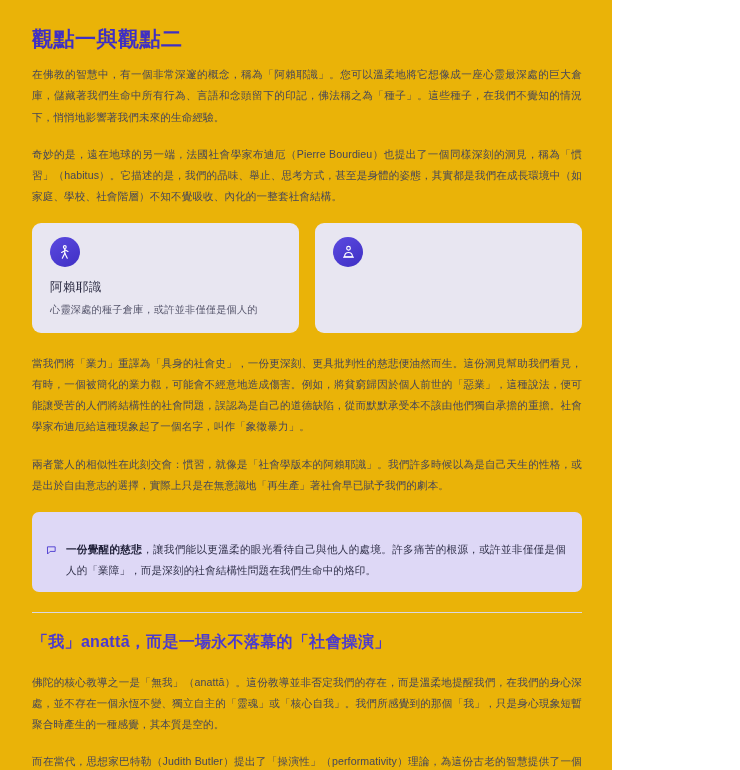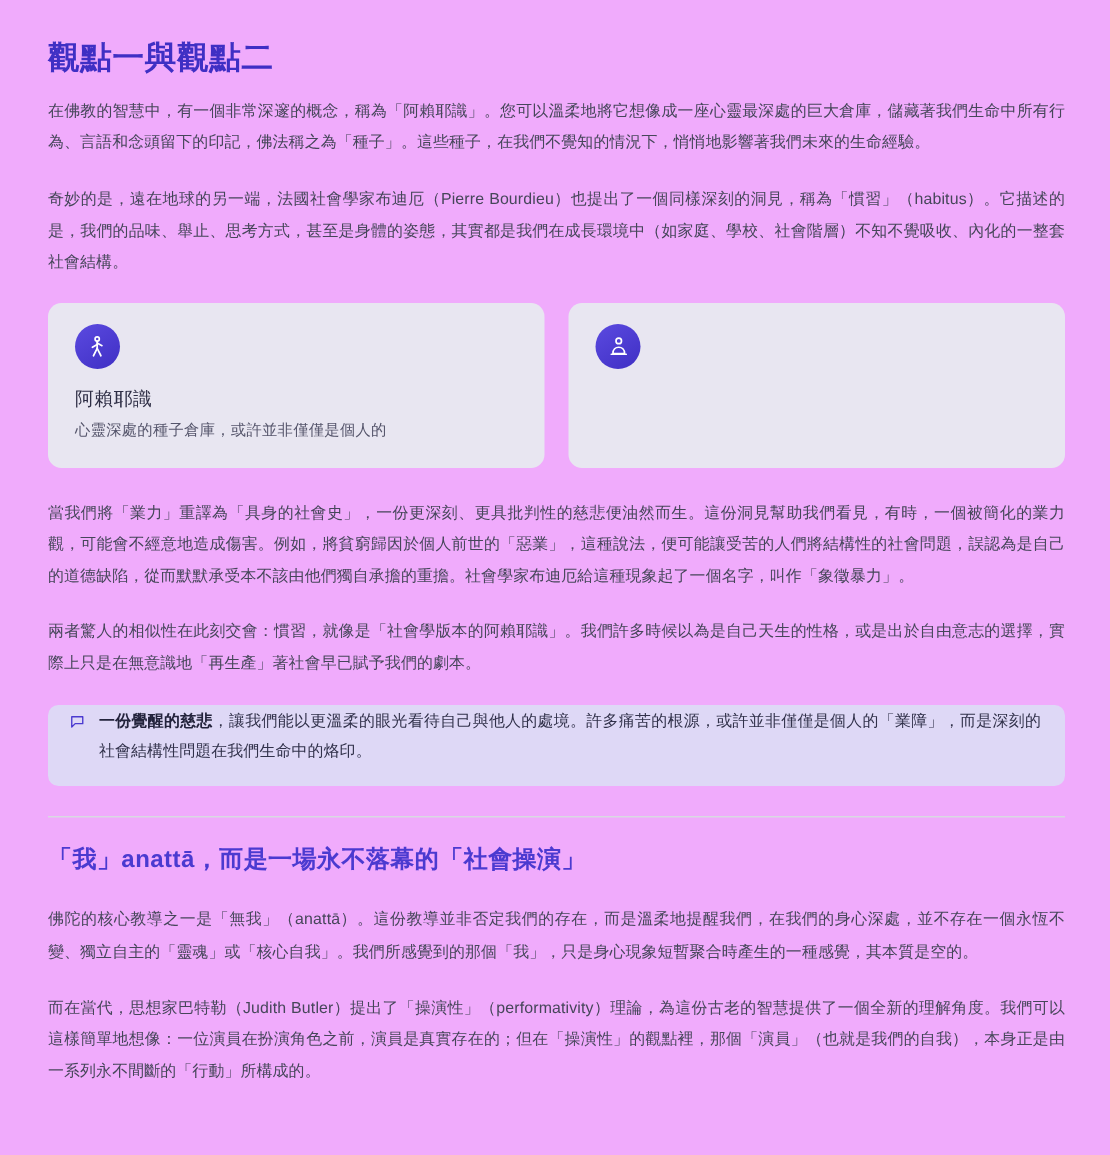--- a/index.html
+++ b/index.html
@@ -9,24 +9,24 @@
   }
   body {
     width: 740px;
     height: 770px;
     background: #ffffff;
     font-family: "Liberation Sans", "DejaVu Sans", sans-serif;
     color: #3d3d4e;
     overflow: hidden;
   }
   .page {
-    width: 740px;
+    width: 612px;
     height: 770px;
     padding: 26px 30px 10px 32px;
-    background: #f0abfc;
+    background: #eab308;
   }
 
   
   .h1 {
     font-size: 21px;
     font-weight: bold;
     color: #3f2fc4;
     letter-spacing: 0.5px;
     margin: 0 0 12px 0;
     line-height: 1.25;
@@ -94,21 +94,21 @@
     font-size: 10.2px;
     color: #55556b;
     line-height: 1.4;
     letter-spacing: 0.2px;
   }
 
   
   .callout {
     background: #ded8f6;
     border-radius: 7px;
-    padding: 1px 16px 12px 14px;
+    padding: 27px 16px 12px 14px;
     display: flex;
     gap: 9px;
     align-items: flex-start;
     margin: 4px 0 20px 0;
   }
   .callout-icon {
     flex: 0 0 auto;
     margin-top: 3px;
   }
   .callout-text {

